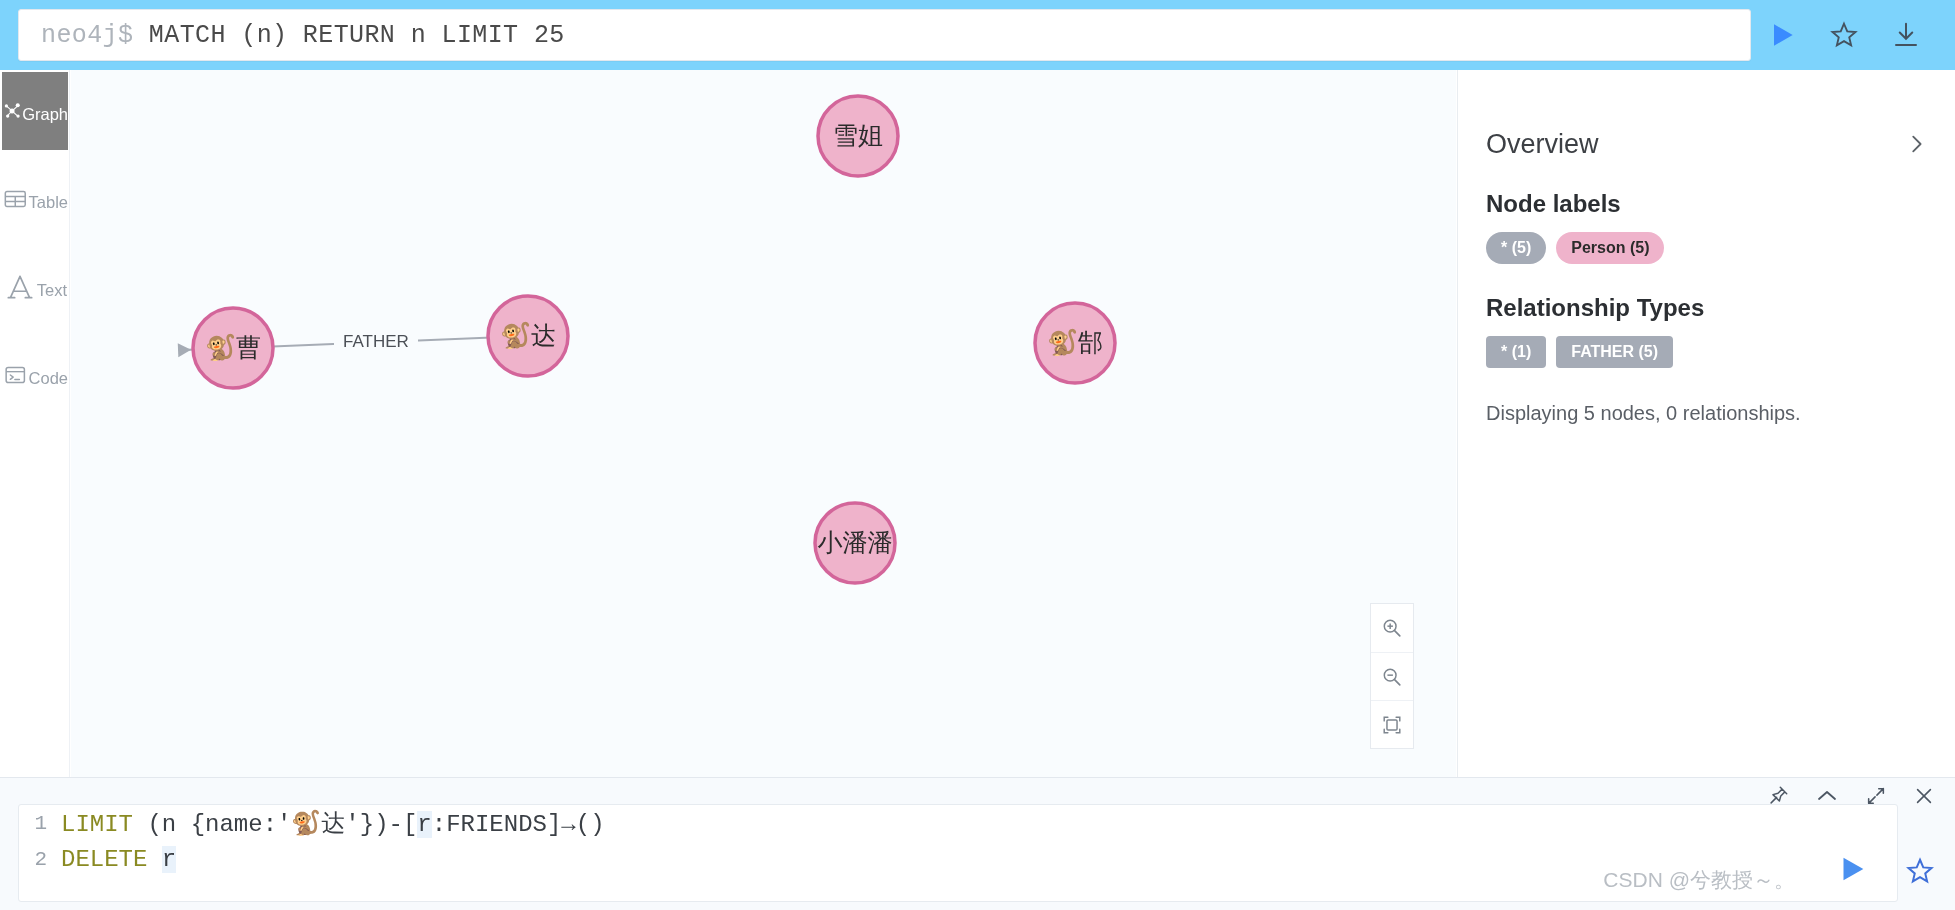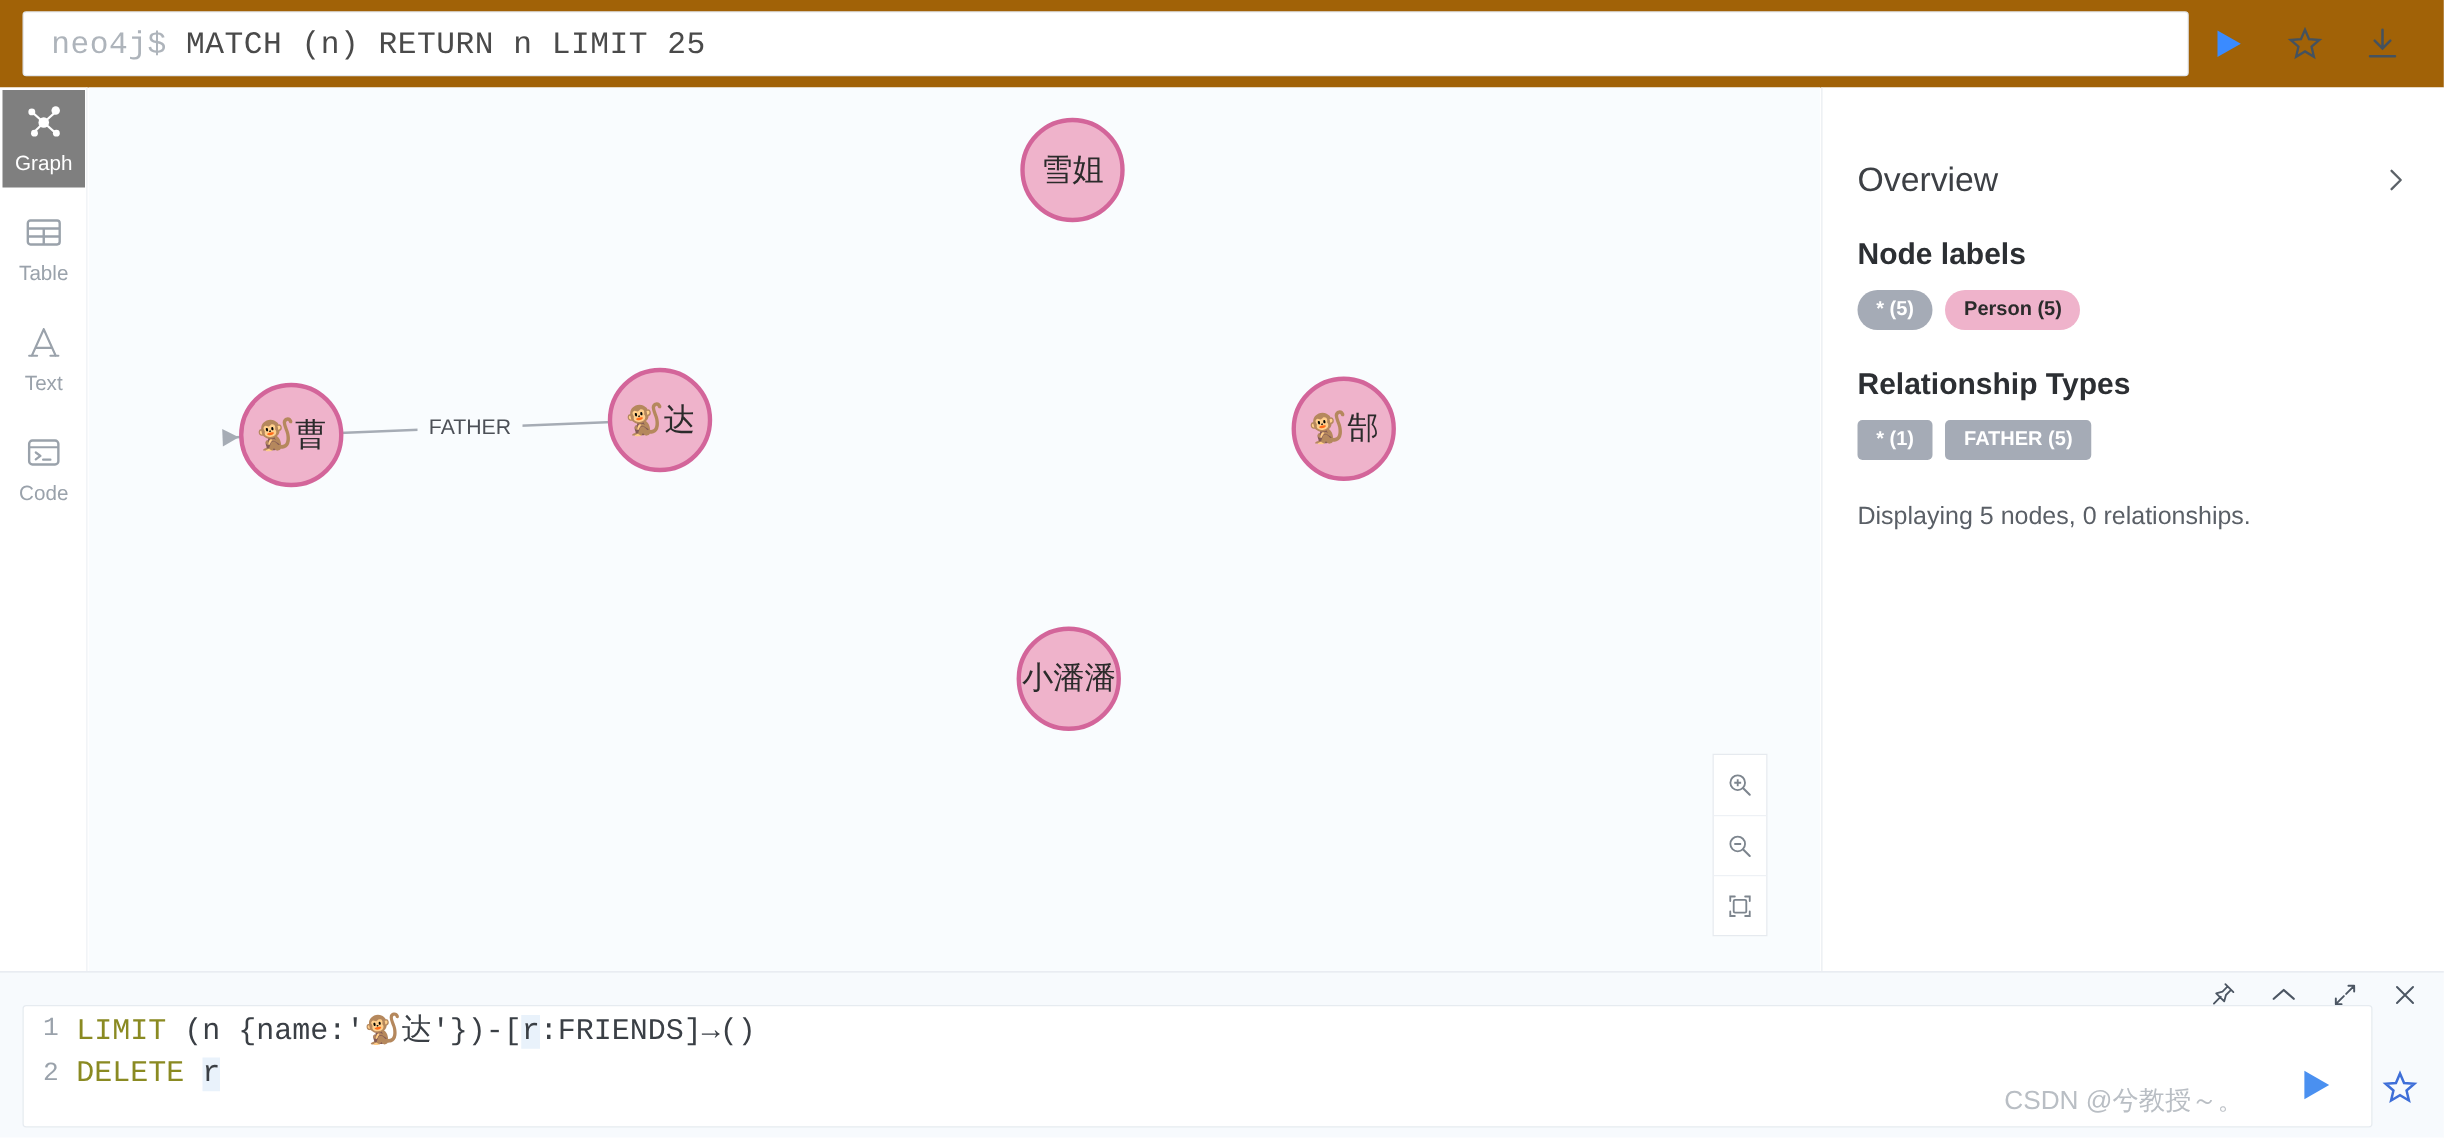--- a/index.html
+++ b/index.html
@@ -6,21 +6,21 @@
   html, body {
     width: 1955px; height: 910px;
     font-family: "Liberation Sans", sans-serif;
     background: #ffffff;
     overflow: hidden;
   }
 
   
   #query-bar {
     position: absolute; top: 0; left: 0; width: 1955px; height: 70px;
-    background: #a16207;
+    background: #7dd3fc;
     display: flex; align-items: center;
     padding: 0 18px;
   }
   #query-input-wrap {
     flex: 1; height: 52px; background: #ffffff;
     border: 1px solid #e3e8ee; border-radius: 3px;
     display: flex; align-items: center; padding-left: 22px;
     box-shadow: 0 1px 1px rgba(0,0,0,0.03);
   }
   #query-text {
@@ -38,21 +38,21 @@
 
   
   #left-rail {
     position: absolute; top: 70px; left: 0; width: 70px; height: 707px;
     background: #ffffff;
     border-right: 1px solid #eef1f5;
     padding-top: 2px;
   }
   .rail-item {
     width: 66px; height: 78px; margin: 0 2px 10px 2px;
-    display: flex; flex-direction: column;
+    display: flex; flex-direction: row;
     align-items: center; justify-content: center;
     color: #9aa2ab; cursor: pointer;
   }
   .rail-item.active { background: #7f7f7f; color: #ffffff; }
   .rail-label { font-size: 16.5px; margin-top: 7px; }
   .rail-icon { width: 34px; height: 34px; display: block; }
 
   
   #graph-canvas {
     position: absolute; top: 70px; left: 71px;

